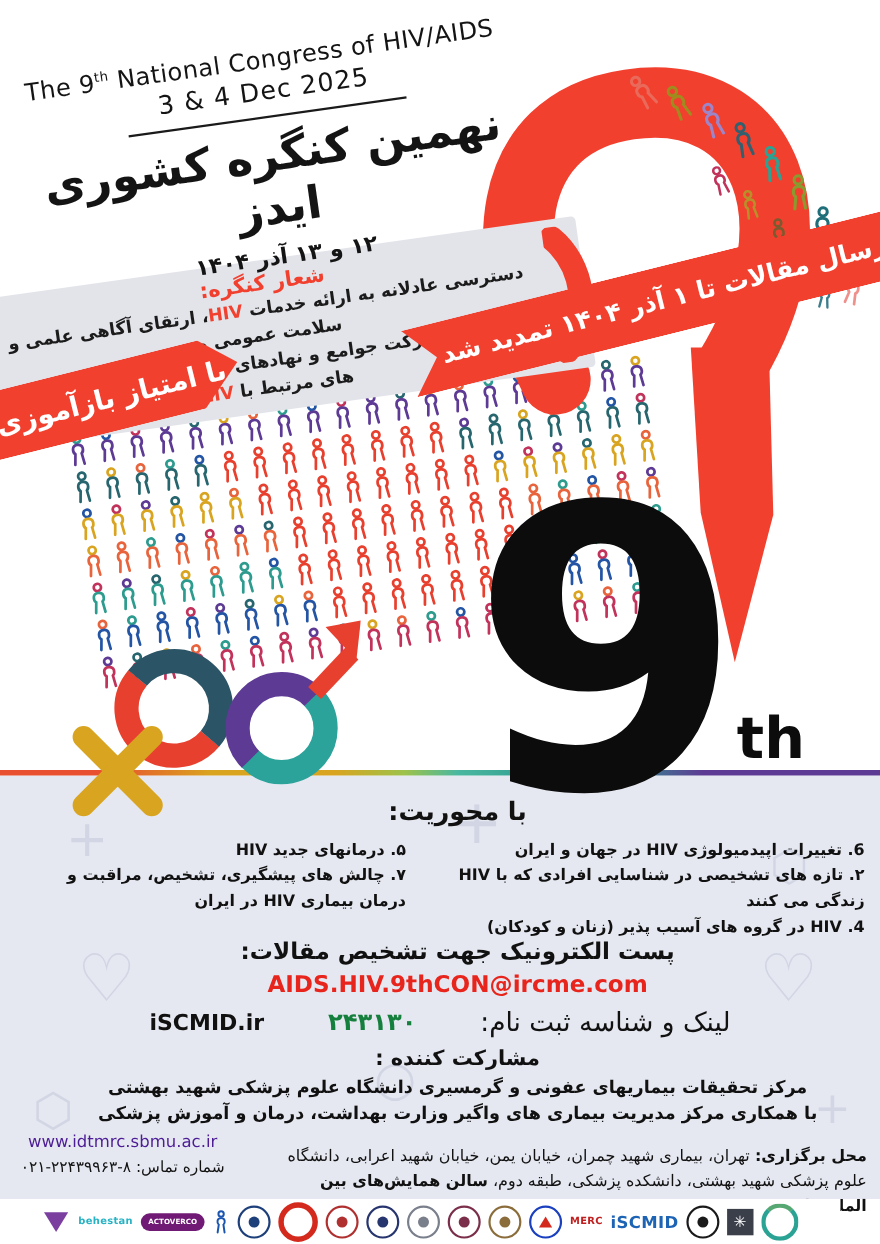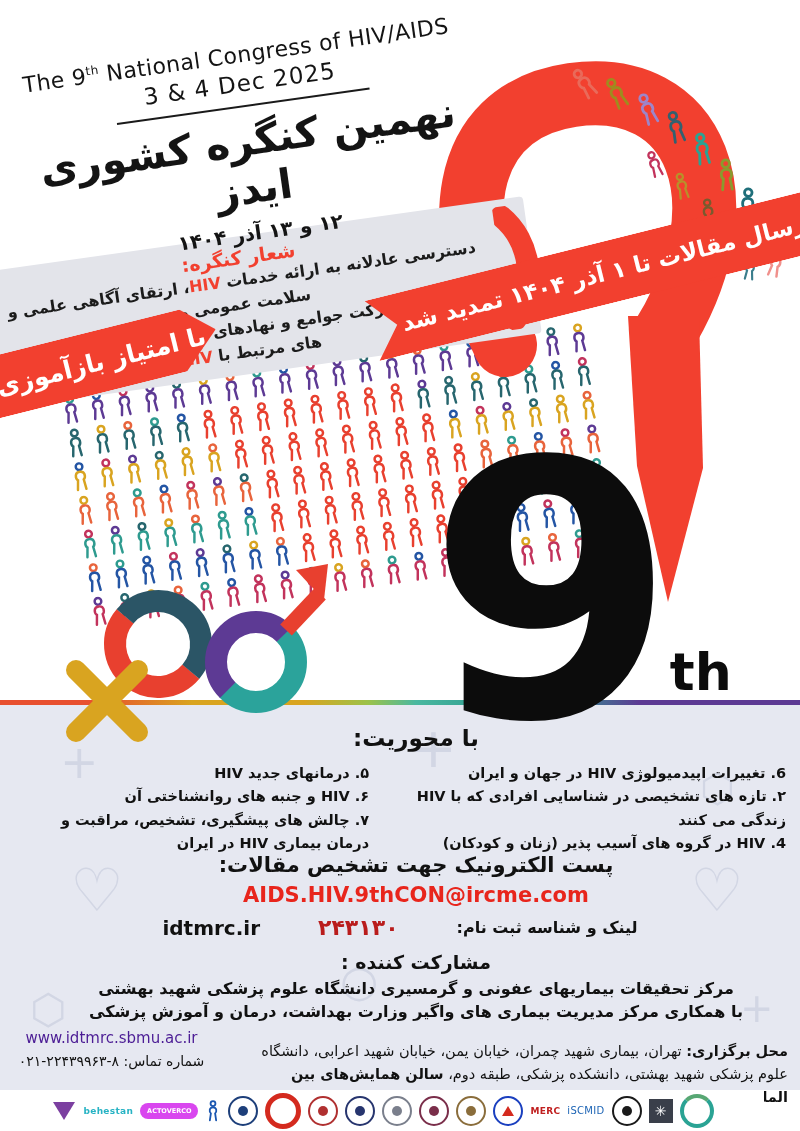--- a/index.html
+++ b/index.html
@@ -51,22 +51,22 @@
   .topics-head{top:20px;font-size:23px;font-weight:700;}
   .topics{position:absolute;top:57px;left:0;width:100%;display:flex;direction:rtl;
           padding:0 14px;box-sizing:border-box;}
   .tcol{text-align:right;font-size:14.5px;font-weight:700;line-height:1.62;}
   .tcol.r{flex:0 0 54%;}
   .tcol.l{flex:0 0 46%;}
   .email-label{top:148px;font-size:21px;font-weight:700;}
   .email{top:178px;font-size:21px;font-weight:700;color:#e8251c;}
   .reg-row{position:absolute;top:210px;left:0;width:100%;display:flex;direction:rtl;
            justify-content:center;align-items:center;gap:58px;}
-  .reg-label{font-size:16px;font-weight:700;}
-  .reg-code{font-size:22px;font-weight:700;color:#b91c1c;letter-spacing:2px;}
+  .reg-label{font-size:24px;font-weight:400;}
+  .reg-code{font-size:22px;font-weight:700;color:#15803d;letter-spacing:2px;}
   .reg-site{font-size:20px;font-weight:700;}
   .org-head{top:246px;font-size:19px;font-weight:700;}
   .org-1{top:274px;font-size:16px;font-weight:700;}
   .org-2{top:297px;font-size:16px;font-weight:700;}
   .venue{position:absolute;top:320px;right:12px;width:545px;direction:rtl;text-align:right;
          font-size:14.5px;line-height:1.6;font-weight:500;}
   .venue b{font-weight:700;}
   .contact{position:absolute;top:324px;left:14px;width:195px;text-align:center;}
   .website{font-size:15px;font-weight:500;color:#4c1d95;text-decoration:none;display:block;}
   .phone{font-size:14px;direction:rtl;margin-top:6px;}
@@ -779,32 +779,31 @@
     <div class="bt-center topics-head" dir="rtl">با محوریت:</div>
 
     <div class="topics">
       <div class="tcol r">
         <div>6. تغییرات اپیدمیولوژی HIV در جهان و ایران</div>
         <div>۲. تازه های تشخیصی در شناسایی افرادی که با HIV زندگی می کنند</div>
         <div>4. HIV در گروه های آسیب پذیر (زنان و کودکان)</div>
       </div>
       <div class="tcol l">
         <div>۵. درمانهای جدید HIV</div>
-        <div>۶. HIV و جنبه های روانشناختی آن</div>
         <div>۷. چالش های پیشگیری، تشخیص، مراقبت و درمان بیماری HIV در ایران</div>
       </div>
     </div>
 
     <div class="bt-center email-label" dir="rtl">پست الکترونیک جهت تشخیص مقالات:</div>
     <div class="bt-center email" dir="ltr">AIDS.HIV.9thCON@ircme.com</div>
 
     <div class="reg-row">
       <span class="reg-label">لینک و شناسه ثبت نام:</span>
       <span class="reg-code" dir="ltr">۲۴۳۱۳۰</span>
-      <span class="reg-site" dir="ltr">idtmrc.ir</span>
+      <span class="reg-site" dir="ltr">iSCMID.ir</span>
     </div>
 
     <div class="bt-center org-head" dir="rtl">مشارکت کننده :</div>
     <div class="bt-center org-1" dir="rtl">مرکز تحقیقات بیماریهای عفونی و گرمسیری دانشگاه علوم پزشکی شهید بهشتی</div>
     <div class="bt-center org-2" dir="rtl">با همکاری مرکز مدیریت بیماری های واگیر وزارت بهداشت، درمان و آموزش پزشکی</div>
 
     <p class="venue"><b>محل برگزاری:</b><span> تهران، بیماری شهید چمران، خیابان یمن، خیابان شهید اعرابی، دانشگاه علوم پزشکی شهید بهشتی، دانشکده پزشکی، طبقه دوم، </span><b>سالن همایش‌های بین المللی امام خمینی (ره)</b></p>
 
     <div class="contact">
       <a class="website" href="#">www.idtmrc.sbmu.ac.ir</a>
@@ -818,21 +817,21 @@
   <div class="logos" id="logos">
       <div class="lg">
         <svg width="26" height="24" viewBox="0 0 26 24">
           <path d="M2 3 L24 3 L13 21 Z" fill="#7b3fa0"></path>
         </svg>
       </div>
       <div class="lg">
         <span style="color:#27b3c4;font-weight:700;font-size:9px;letter-spacing:.3px">behestan</span>
       </div>
       <div class="lg">
-        <span style="background:#d946ef;color:#fff;font-weight:700;font-size:6.5px;padding:4px 7px;border-radius:10px">ACTOVERCO</span>
+        <span style="background:#701a75;color:#fff;font-weight:700;font-size:6.5px;padding:4px 7px;border-radius:10px">ACTOVERCO</span>
       </div>
       <div class="lg">
         <svg viewBox="0 0 20 28" width="16" height="22">
           <circle cx="10" cy="4.6" r="3.1" fill="none" stroke="#1a56b0" stroke-width="2.3"></circle>
           <path d="M6 26 L7.3 17 Q5.3 15.5 5.9 12.3 Q6.5 9.4 10 9.4 Q13.5 9.4 14.1 12.3 Q14.7 15.5 12.7 17 L14 26" fill="none" stroke="#1a56b0" stroke-width="2.3" stroke-linecap="round"></path>
         </svg>
       </div>
       <div class="lg">
         <span class="seal" style="border:2.5px solid #1d3f7a">
           <i style="background:#1d3f7a"></i>
@@ -870,21 +869,21 @@
         <span class="seal" style="border:2.5px solid #1a3fbf">
           <svg width="14" height="12">
             <path d="M7 1 L13 11 L1 11 Z" fill="#d42a1e"></path>
           </svg>
         </span>
       </div>
       <div class="lg">
         <span style="color:#c02020;font-weight:700;font-size:9px;letter-spacing:.3px">MERC</span>
       </div>
       <div class="lg">
-        <span style="color:#1d64b5;font-weight:400;font-size:10px;letter-spacing:.3px">iSCMID</span>
+        <span style="color:#1d64b5;font-weight:700;font-size:15px;letter-spacing:.3px">iSCMID</span>
       </div>
       <div class="lg">
         <span class="seal" style="border:2.5px solid #1a1a1a">
           <i style="background:#1a1a1a"></i>
         </span>
       </div>
       <div class="lg">
         <span style="display:inline-flex;width:24px;height:24px;background:#3a3f4a;color:#fff;align-items:center;justify-content:center;font-size:14px">✳</span>
       </div>
       <div class="lg">

